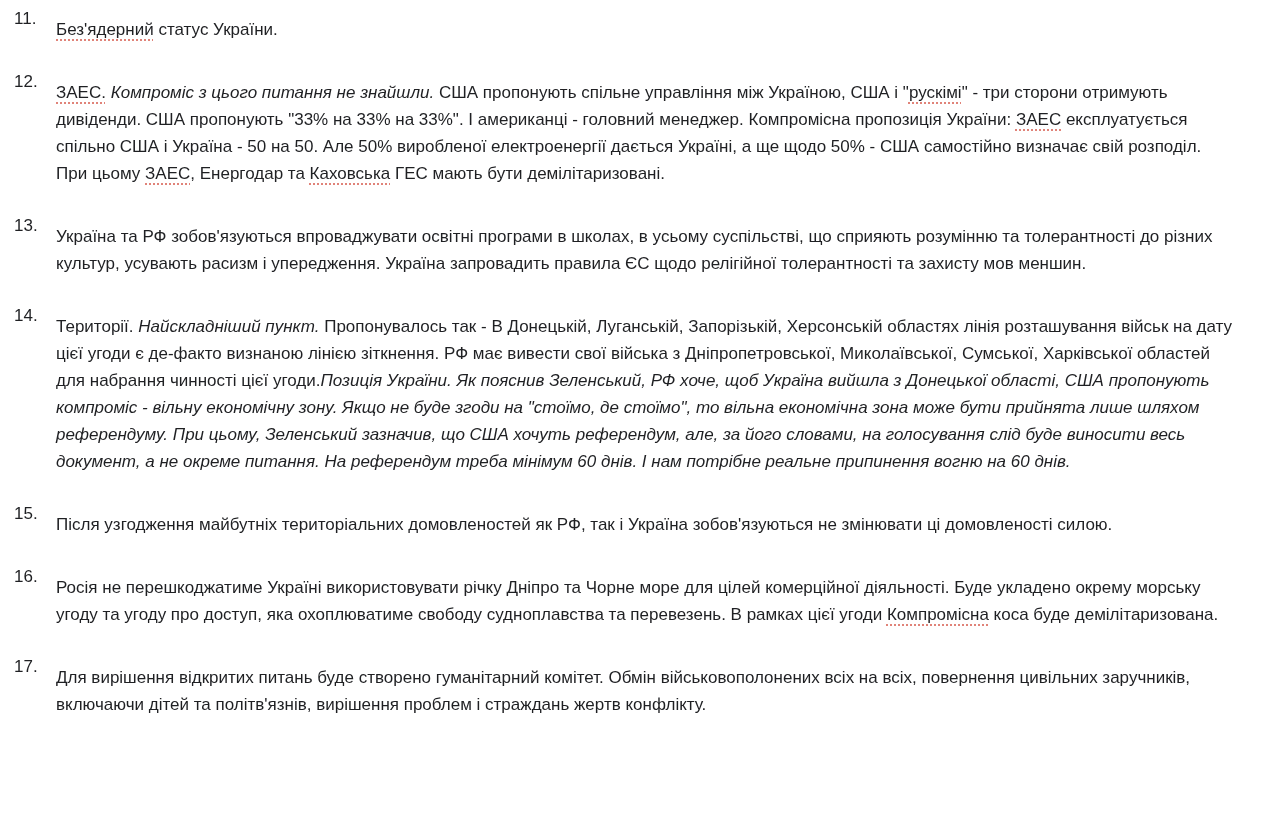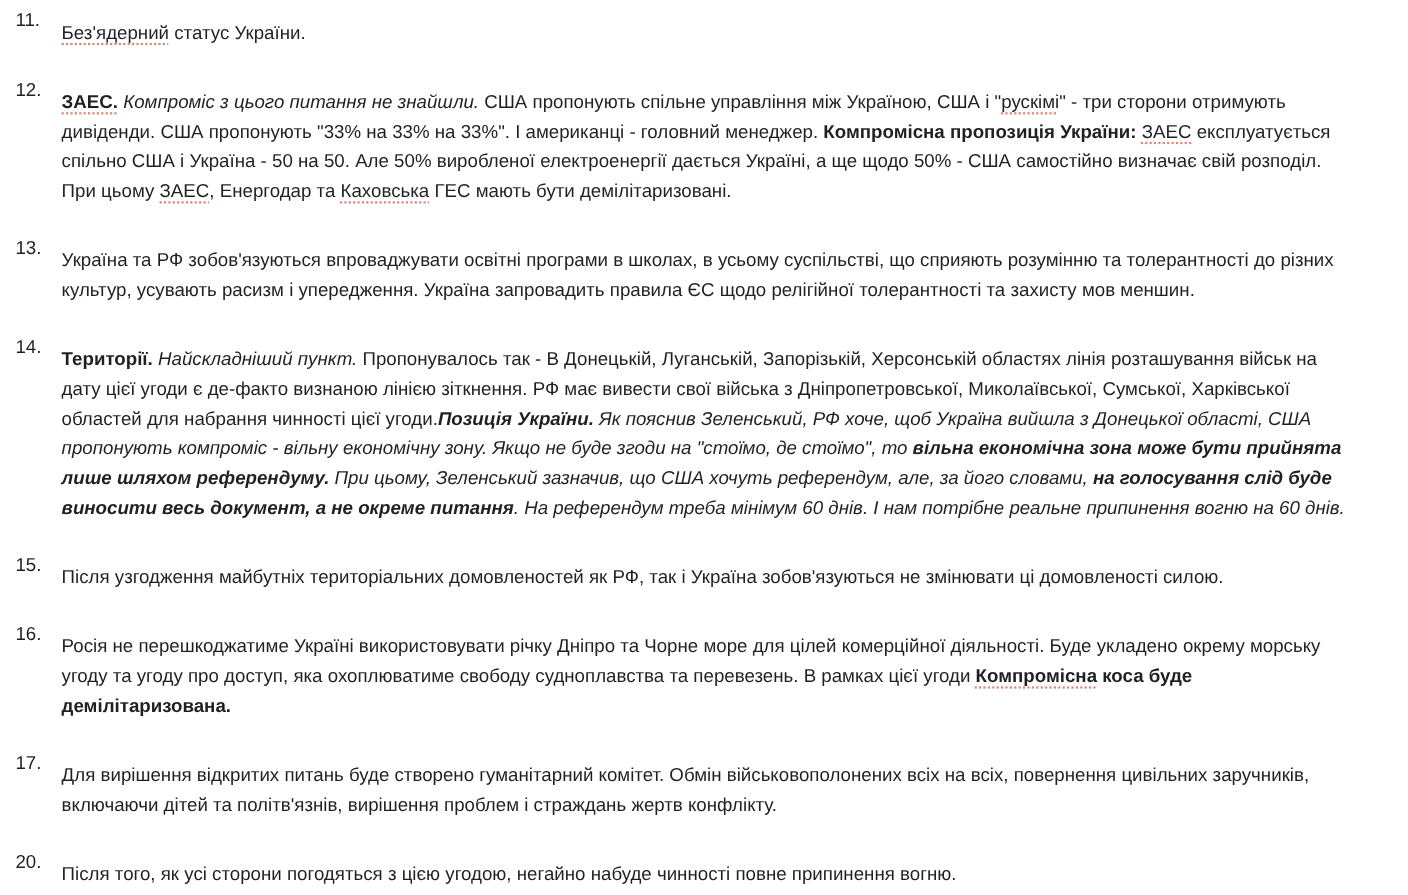--- a/index.html
+++ b/index.html
@@ -23,21 +23,21 @@
   .row {
     display: grid;
     grid-template-columns: 31px 1fr;
     margin: 0 0 14px 0;
   }
   .num {
     white-space: nowrap;
     color: #1f2023;
   }
   .txt { margin: 11px; }
-  .b { font-weight: 700; }
+  .b { font-weight: 400; }
   .i { font-style: italic; }
   .sp {
     text-decoration-line: underline;
     text-decoration-style: dotted;
     text-decoration-color: #e08379;
     text-decoration-thickness: 2px;
     text-underline-offset: 4px;
   }
 </style>
 </head>
@@ -66,18 +66,14 @@
         <p class="txt"><span>Після узгодження майбутніх територіальних домовленостей як РФ, так і Україна зобов'язуються не змінювати ці домовленості силою.</span></p>
       </div>
       <div class="row">
         <span class="num">16.</span>
         <p class="txt"><span>Росія не перешкоджатиме Україні використовувати річку Дніпро та Чорне море для цілей комерційної діяльності. Буде укладено окрему морську угоду та угоду про доступ, яка охоплюватиме свободу судноплавства та перевезень. В рамках цієї угоди </span><span class="b sp">Компромісна</span><span class="b"> коса буде демілітаризована.</span></p>
       </div>
       <div class="row">
         <span class="num">17.</span>
         <p class="txt"><span>Для вирішення відкритих питань буде створено гуманітарний комітет. Обмін військовополонених всіх на всіх, повернення цивільних заручників, включаючи дітей та політв'язнів, вирішення проблем і страждань жертв конфлікту.</span></p>
       </div>
-      <div class="row">
-        <span class="num">20.</span>
-        <p class="txt"><span>Після того, як усі сторони погодяться з цією угодою, негайно набуде чинності повне припинення вогню.</span></p>
-      </div>
     </div>
 </div>
 
 </body></html>

